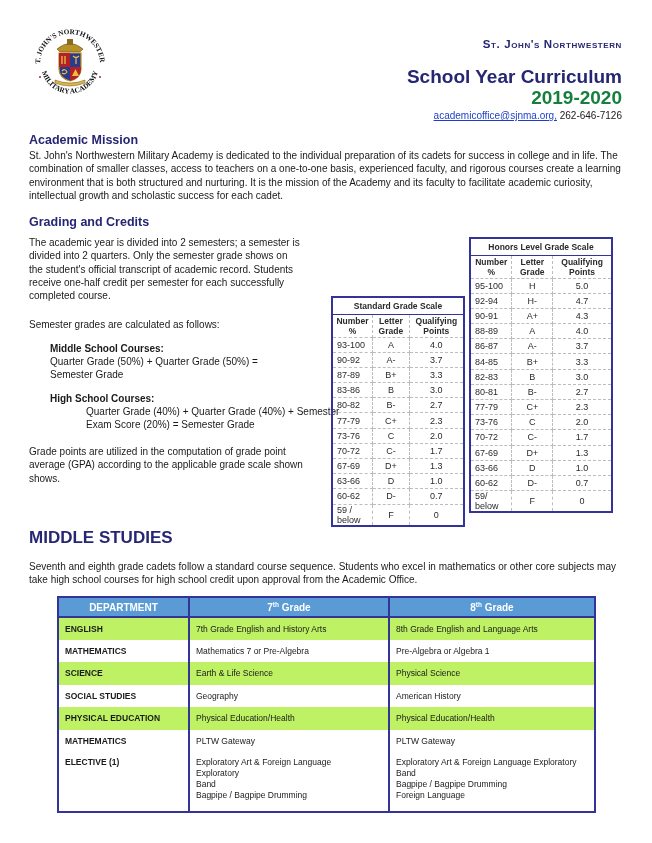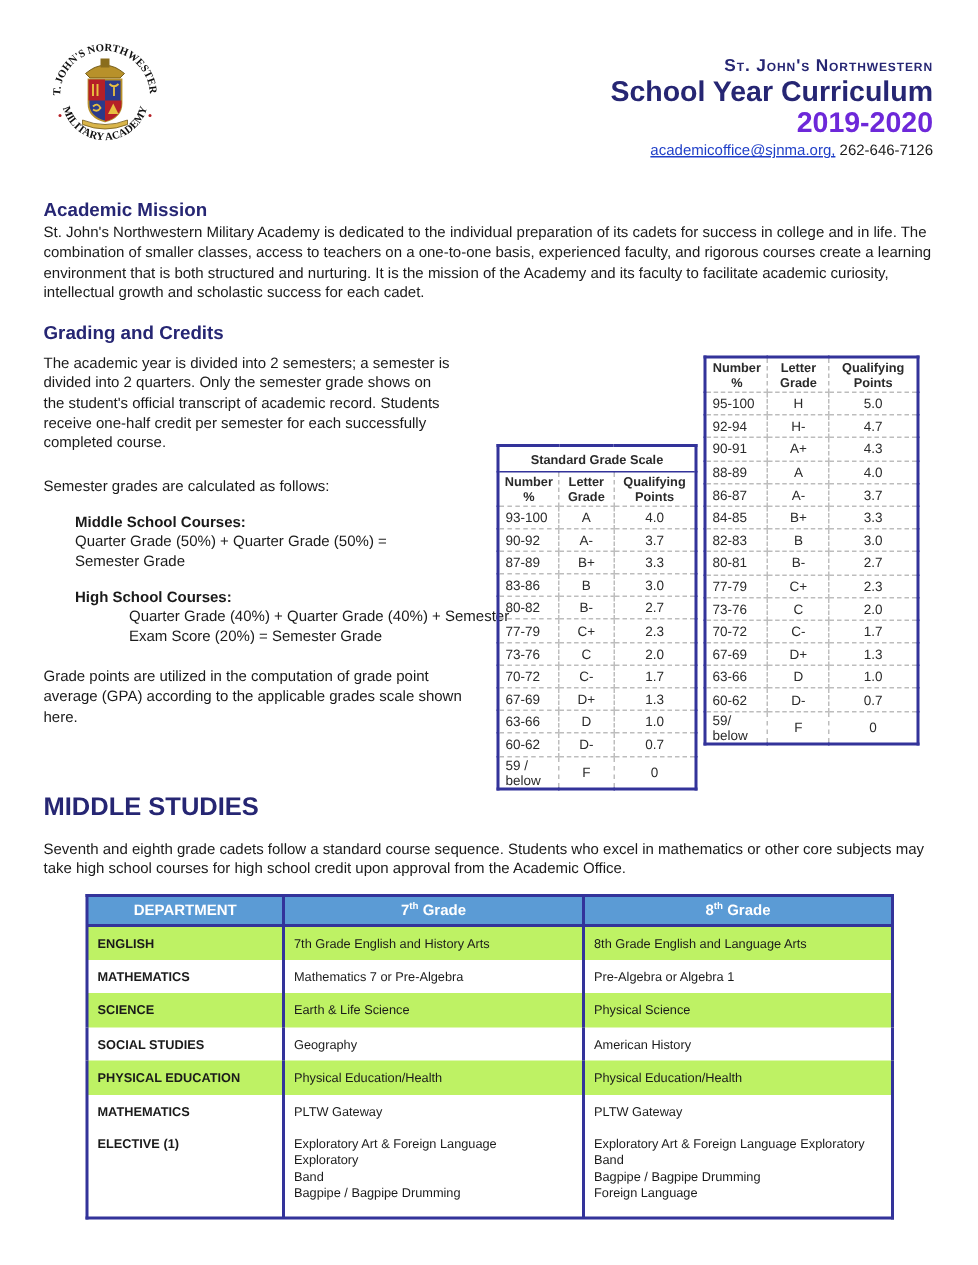--- a/index.html
+++ b/index.html
@@ -3,22 +3,22 @@
 <meta charset="utf-8">
 <style>
   * { box-sizing: border-box; margin: 0; padding: 0; }
   html, body { width: 652px; height: 843px; background: #ffffff; overflow: hidden; }
   body { position: relative; font-family: "Liberation Sans", sans-serif; color: #1a1a1a; }
 
   
   .logo { position: absolute; left: 30px; top: 22px; width: 80px; height: 80px; }
   .hdr { position: absolute; right: 30px; top: 38px; text-align: right; }
   .hdr .school { font-size: 11.5px; font-weight: bold; color: #262673; font-variant: small-caps; letter-spacing: 0.6px; line-height: 13px; }
-  .hdr .title { font-size: 19px; font-weight: bold; color: #262673; line-height: 21px; }
-  .hdr .year { font-size: 19px; font-weight: bold; color: #6d28d9; line-height: 21px; }
+  .hdr .title { font-size: 19px; font-weight: bold; color: #262673; line-height: 21px; margin-top: 15px; }
+  .hdr .year { font-size: 19px; font-weight: bold; color: #15803d; line-height: 21px; }
   .hdr .contact { font-size: 10px; margin-top: 2px; color: #1a1a1a; }
   .hdr .contact a { color: #1f3fc8; text-decoration: underline; }
 
   h2.sec { position: absolute; left: 29px; font-size: 12.5px; font-weight: bold; color: #262673; }
   .para { position: absolute; font-size: 10px; line-height: 13.3px; color: #1a1a1a; }
 
   
   table.scale { position: absolute; border-collapse: collapse; border: 2px solid #33339a; font-size: 9px; color: #2a2a2a; }
   table.scale th.cap { font-weight: bold; border-bottom: 1px solid #33339a; height: 17px; font-size: 8.5px; }
   table.scale th.col { font-weight: bold; font-size: 8.5px; line-height: 10px; padding: 1px 2px; border-right: 1px dashed #bdbdbd; border-bottom: 1px dashed #bdbdbd; }
@@ -83,21 +83,21 @@
 <h2 class="sec" style="top:215px;">Grading and Credits</h2>
 <p class="para" style="left:29px; top:236px; width:275px;">The academic year is divided into 2 semesters; a semester is divided into 2 quarters. Only the semester grade shows on the student's official transcript of academic record. Students receive one-half credit per semester for each successfully completed course.</p>
 <p class="para" style="left:29px; top:318px; width:280px;">Semester grades are calculated as follows:</p>
 
 <p class="para" style="left:50px; top:342px; width:265px; font-weight:bold;">Middle School Courses:</p>
 <p class="para" style="left:50px; top:355px; width:240px;">Quarter Grade (50%) + Quarter Grade (50%) = Semester Grade</p>
 
 <p class="para" style="left:50px; top:392px; width:265px; font-weight:bold;">High School Courses:</p>
 <p class="para" style="left:50px; top:405px; width:260px;margin-left:36px;">Quarter Grade (40%) + Quarter Grade (40%) + Semester Exam Score (20%) = Semester Grade</p>
 
-<p class="para" style="left:29px; top:445px; width:280px;">Grade points are utilized in the computation of grade point average (GPA) according to the applicable grades scale shown here.</p>
+<p class="para" style="left:29px; top:445px; width:280px;">Grade points are utilized in the computation of grade point average (GPA) according to the applicable grade scale shown shows.</p>
 
 <table class="scale" id="std-scale" style="left:331px; top:296px; width:134px;">
   <thead>
     <tr>
         <th class="cap" colspan="3">Standard Grade Scale</th>
       </tr>
     <tr>
       <th class="col">Number %</th>
       <th class="col">Letter Grade</th>
       <th class="col">Qualifying Points</th>
@@ -162,20 +162,23 @@
       <tr>
         <td class="num">59 / below</td>
         <td>F</td>
         <td>0</td>
       </tr>
     </tbody>
 </table>
 
 <table class="scale" id="hon-scale" style="left:469px; top:237px; width:144px;">
   <thead>
+    <tr>
+        <th class="cap" colspan="3">Honors Level Grade Scale</th>
+      </tr>
     <tr>
       <th class="col">Number %</th>
       <th class="col">Letter Grade</th>
       <th class="col">Qualifying Points</th>
     </tr>
   </thead>
   <tbody>
       <tr>
         <td class="num">95-100</td>
         <td>H</td>

